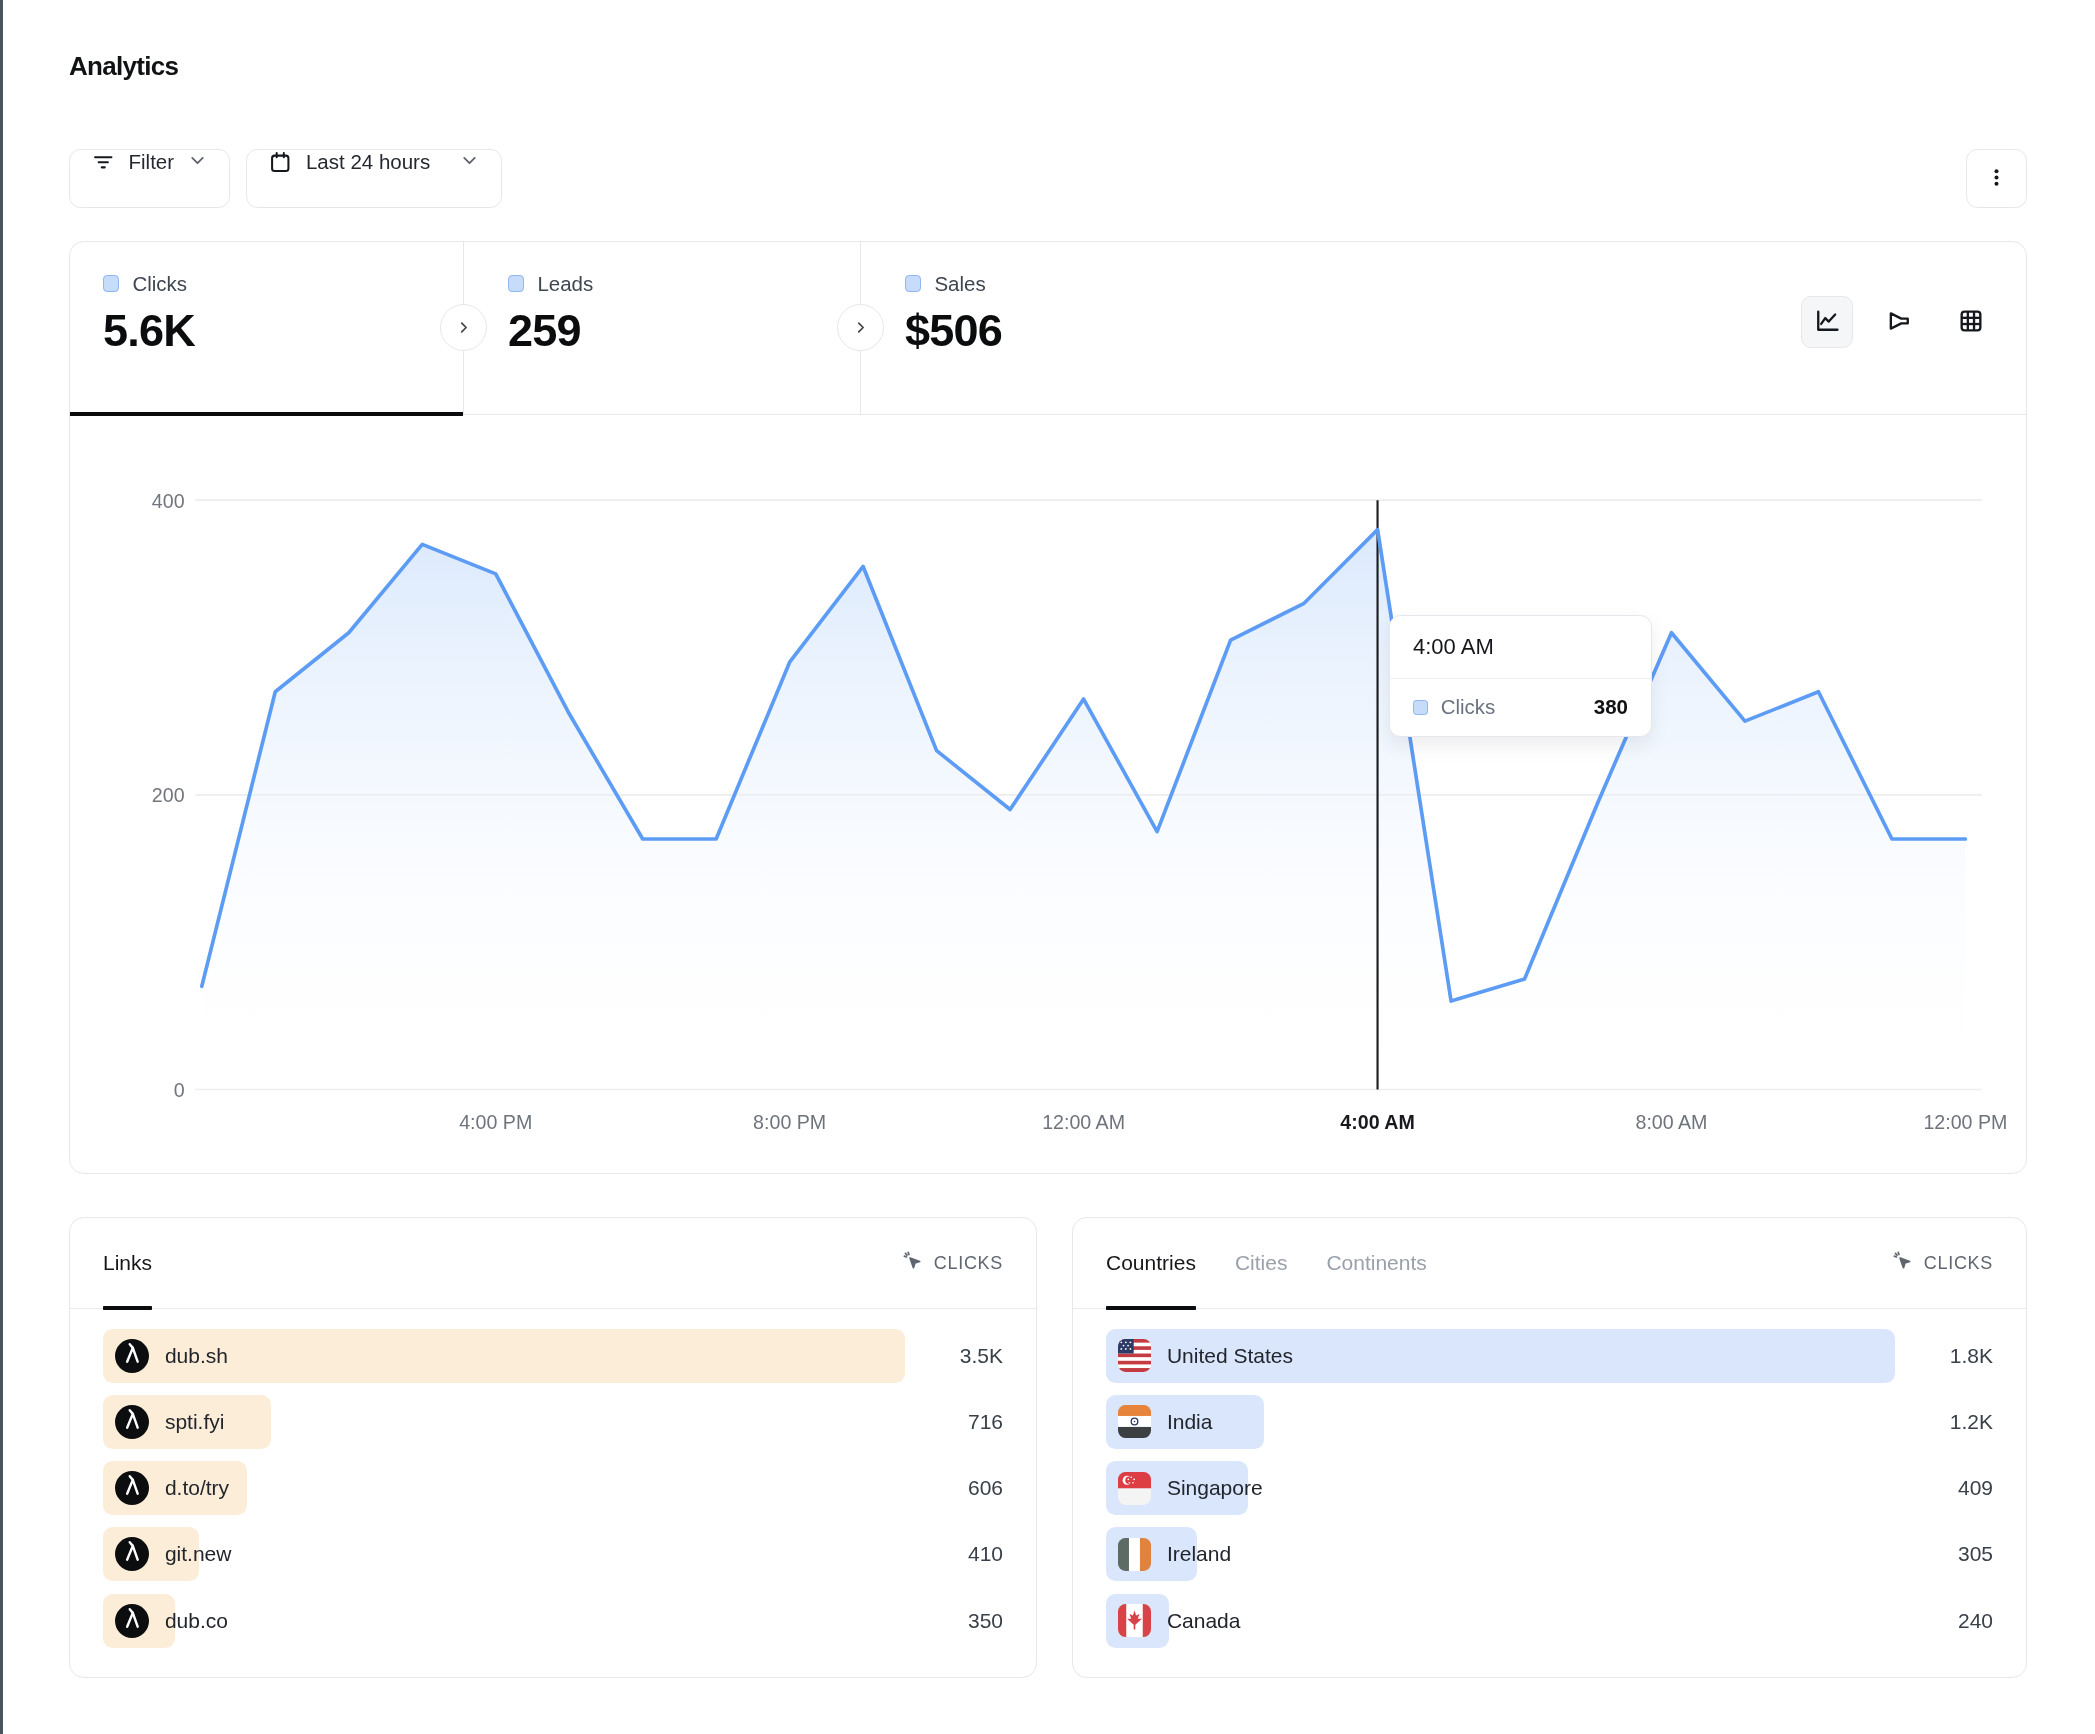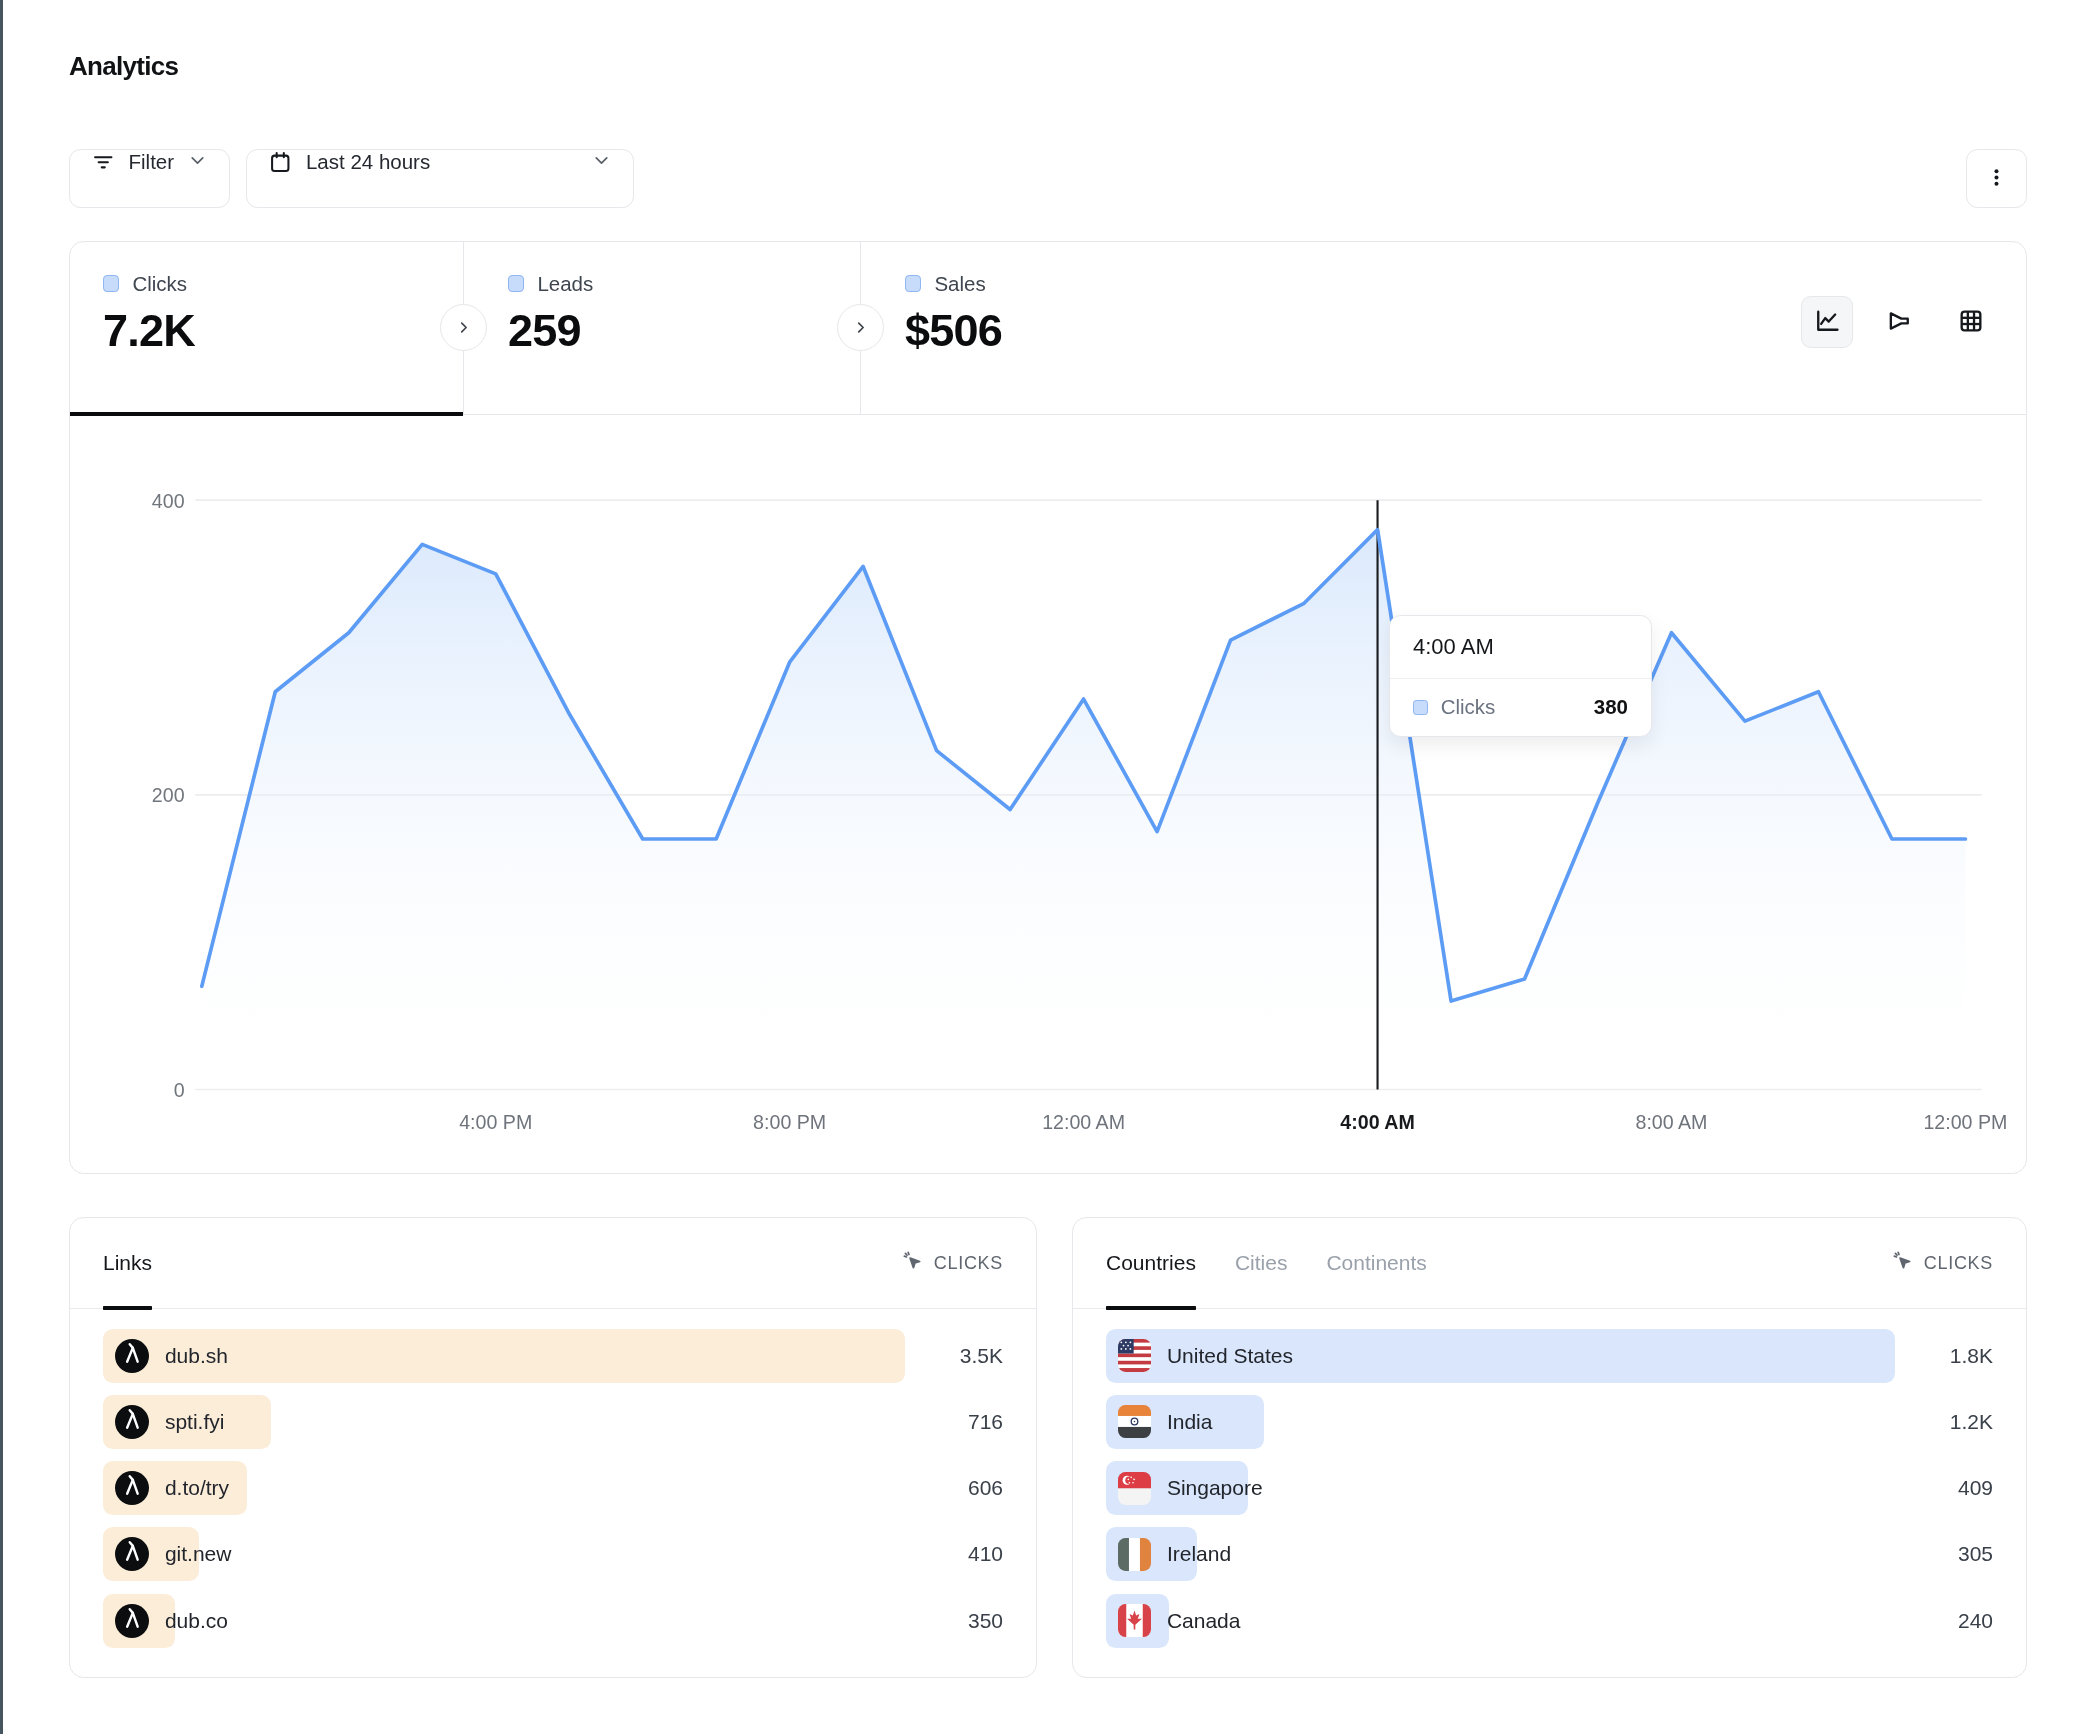--- a/index.html
+++ b/index.html
@@ -6,21 +6,21 @@
   .page{position:relative;width:2096px;height:1735px;background:#ffffff;
         font-family:"Liberation Sans",sans-serif;color:#15181c;overflow:hidden;}
   .edge-strip{position:absolute;left:0;top:0;width:3.3px;height:100%;background:#46555e;}
   .page-title{position:absolute;left:69px;top:51px;font-size:26px;font-weight:700;letter-spacing:-0.7px;color:#101214;}
 
   
   .toolbar{position:absolute;left:69px;top:149px;right:69px;height:59px;display:flex;gap:16.4px;align-items:center;}
   .btn{display:flex;gap:13px;height:59px;padding:0 21px;border:1.2px solid #e6e7ea;
        border-radius:11.5px;background:#fff;font-size:20.5px;color:#25292f;cursor:pointer;box-sizing:border-box;}
   .btn svg{flex:0 0 auto;}
-  .date-btn{width:388px;}
+  .date-btn{width:256px;}
   .date-btn .grow{flex:1;}
   .dots-btn{position:absolute;right:0;top:0;width:61px;height:59px;padding:0;justify-content:center;display:flex;align-items:center;
        border:1.2px solid #e6e7ea;border-radius:11.5px;background:#fff;cursor:pointer;box-sizing:border-box;}
 
   
   .main-card{position:absolute;left:69px;top:241px;width:1958px;height:933px;border:1.2px solid #e6e7ea;
              border-radius:14.7px;box-sizing:border-box;background:#fff;}
   .tabs-row{position:relative;display:flex;height:172px;border-bottom:1.2px solid #e6e7ea;}
   .stat-tab{position:relative;box-sizing:border-box;padding:29.5px 0 0 33px;cursor:pointer;}
   .stat-tab.t1{width:394px;border-right:1.2px solid #e6e7ea;}
@@ -121,21 +121,21 @@
     </div>
   </div>
 
   <div class="main-card">
     <div class="tabs-row">
       <div class="stat-tab t1 active">
         <div class="stat-label">
           <span class="legend-sq"></span>
           <span>Clicks</span>
         </div>
-        <div class="stat-value">7.2K</div>
+        <div class="stat-value">5.6K</div>
       </div>
       <div class="stat-tab t2">
         <div class="stat-label">
           <span class="legend-sq"></span>
           <span>Leads</span>
         </div>
         <div class="stat-value">259</div>
       </div>
       <div class="stat-tab t3">
         <div>

